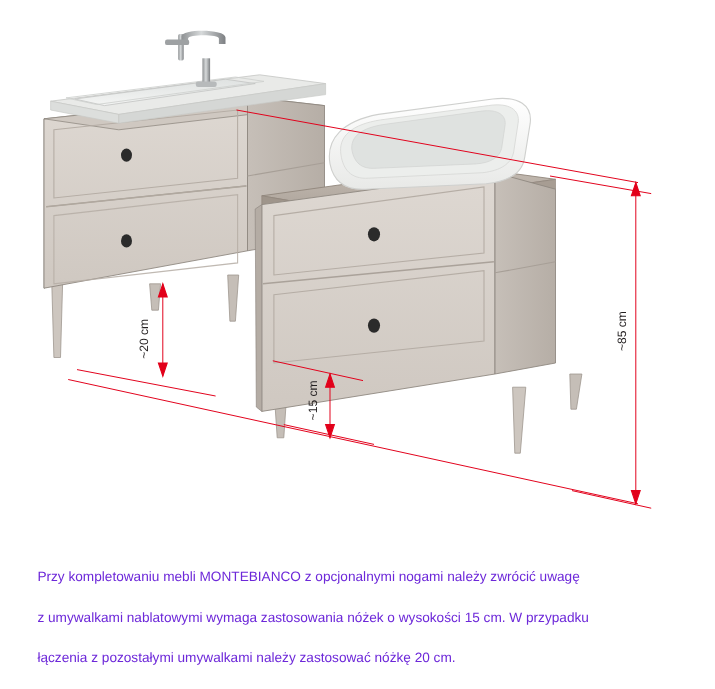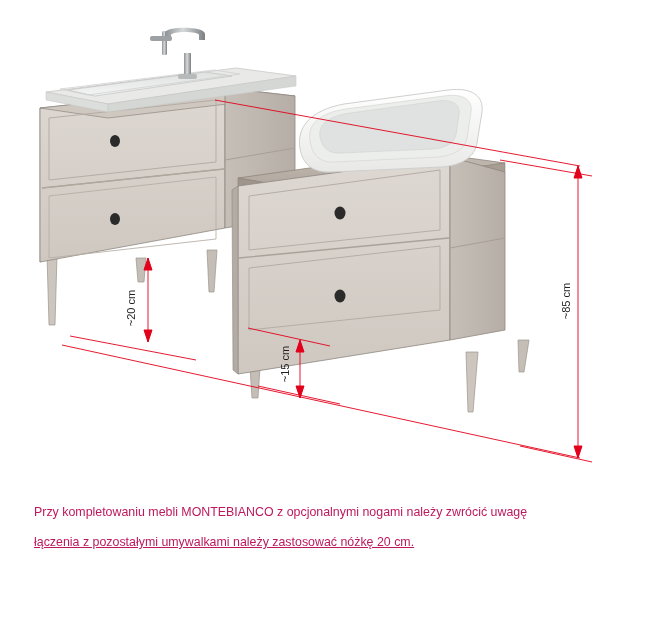--- a/index.html
+++ b/index.html
@@ -33,30 +33,29 @@
   }
 
   
   #caption {
     position: absolute;
     left: 34px;
     top: 498px;
     width: 586px;
   }
   #caption p {
-    margin: 4px 0 9px 0;
+    margin: 16px 0 9px 0;
     font-size: 12.4px;
     line-height: 21px;
-    color: #be185d;
+    color: #6d28d9;
     text-align: justify;
     text-justify: inter-word;
   }
   #caption p:last-child {
     text-align: left;
-    text-decoration: underline;
   }
 
   
   .dim-label {
     position: absolute;
     font-size: 11px;
     color: #231f20;
     white-space: nowrap;
     transform-origin: 50% 50%;
   }
@@ -213,14 +212,15 @@
     </g>
   </svg>
 
   <span class="dim-label" id="label-85">~85 cm</span>
   <span class="dim-label" id="label-20">~20 cm</span>
   <span class="dim-label" id="label-15">~15 cm</span>
 </div>
 
 <div id="caption">
   <p>Przy kompletowaniu mebli MONTEBIANCO z opcjonalnymi nogami należy zwrócić uwagę</p>
+  <p>z umywalkami nablatowymi wymaga zastosowania nóżek o wysokości 15 cm. W przypadku</p>
   <p>łączenia z pozostałymi umywalkami należy zastosować nóżkę 20 cm.</p>
 </div>
 
 </body></html>

